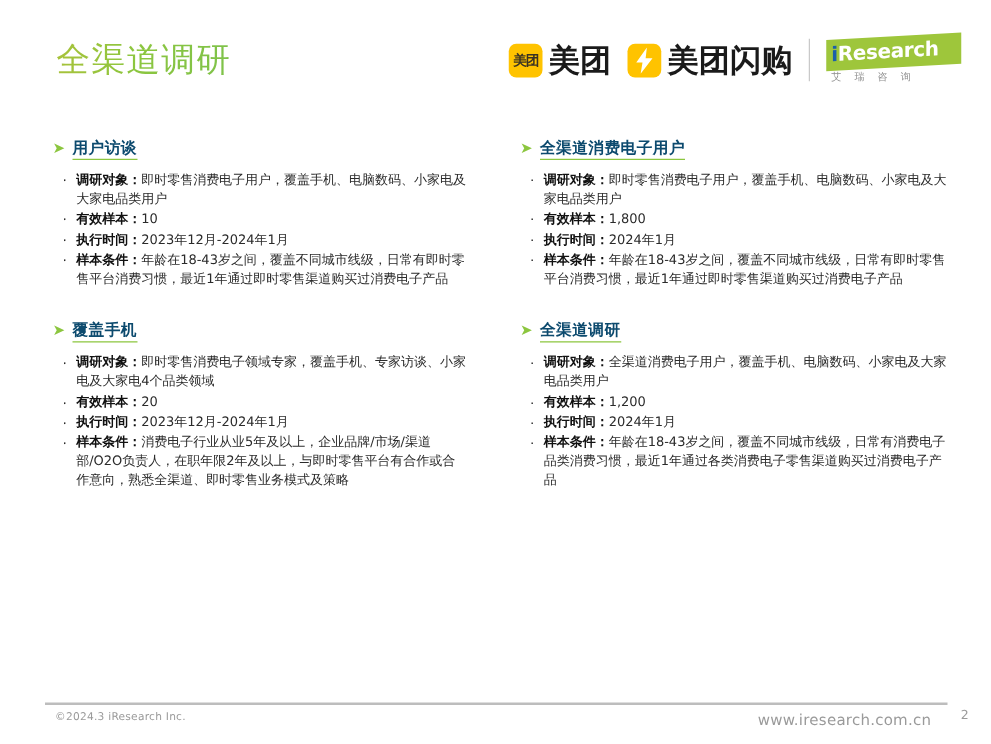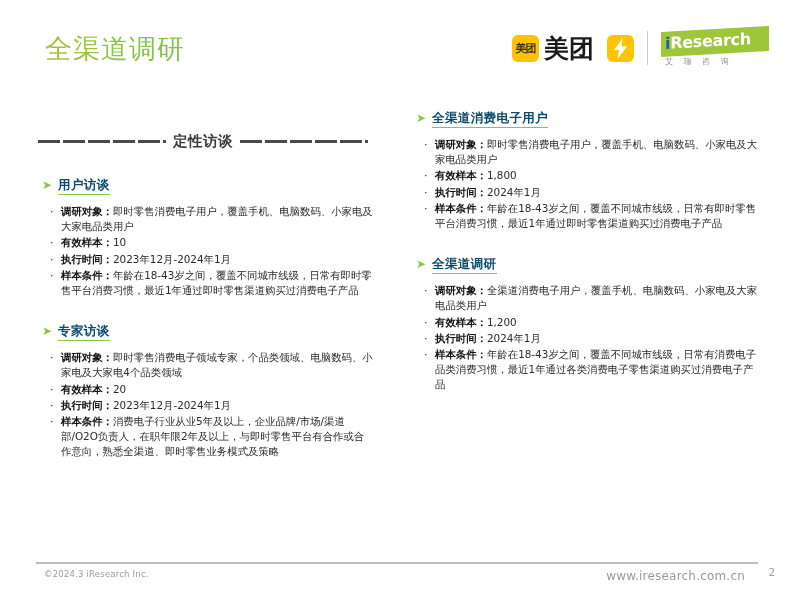--- a/index.html
+++ b/index.html
@@ -245,41 +245,37 @@
     <div class="mt-mark">美团</div>
     <div class="mt-word">美团</div>
 
     <div class="logo-gap"></div>
 
     <div class="bolt-mark">
       <svg width="15" height="21" viewBox="0 0 15 21" aria-hidden="true">
         <path d="M9.5 0 L1 12 L6 12 L4.5 21 L14 8.5 L8.5 8.5 Z" fill="#ffffff"></path>
       </svg>
     </div>
+    <div class="mt-word">美团闪购</div>
 
     <div class="divider-pipe"></div>
 
     <div class="iresearch">
       <div class="ir-band"></div>
       <div class="ir-text"><span class="dot-i">i</span><span>Research</span></div>
       <div class="ir-sub">艾 瑞 咨 询</div>
     </div>
 
   </div>
 </div>
 
 <div class="content">
 
   <div class="column left">
 
-    <div class="col-banner">
-      <div class="banner-rule"></div>
-      <div class="banner-label">定性访谈</div>
-      <div class="banner-rule"></div>
-    </div>
 
     <div>
       <div class="sub-head">
         <span class="arrow-icon">➤</span>
         <span class="sub-head-label">用户访谈</span>
       </div>
       <ul class="bullet-list">
         <li class="bullet-item">
           <span class="bullet-dot">·</span>
           <span class="bullet-body"><span class="bullet-label">调研对象：</span><span class="bullet-value">即时零售消费电子用户，覆盖手机、电脑数码、小家电及大家电品类用户</span></span>
@@ -297,26 +293,26 @@
           <span class="bullet-body"><span class="bullet-label">样本条件：</span><span class="bullet-value">年龄在18-43岁之间，覆盖不同城市线级，日常有即时零售平台消费习惯，最近1年通过即时零售渠道购买过消费电子产品</span></span>
         </li>
       </ul>
     </div>
 
     <div class="group-gap"></div>
 
     <div>
       <div class="sub-head">
         <span class="arrow-icon">➤</span>
-        <span class="sub-head-label">专家访谈</span>
+        <span class="sub-head-label">覆盖手机</span>
       </div>
       <ul class="bullet-list">
         <li class="bullet-item">
           <span class="bullet-dot">·</span>
-          <span class="bullet-body"><span class="bullet-label">调研对象：</span><span class="bullet-value">即时零售消费电子领域专家，个品类领域、电脑数码、小家电及大家电4个品类领域</span></span>
+          <span class="bullet-body"><span class="bullet-label">调研对象：</span><span class="bullet-value">即时零售消费电子领域专家，覆盖手机、专家访谈、小家电及大家电4个品类领域</span></span>
         </li>
         <li class="bullet-item">
           <span class="bullet-dot">·</span>
           <span class="bullet-body"><span class="bullet-label">有效样本：</span><span class="bullet-value">20</span></span>
         </li>
         <li class="bullet-item">
           <span class="bullet-dot">·</span>
           <span class="bullet-body"><span class="bullet-label">执行时间：</span><span class="bullet-value">2023年12月-2024年1月</span></span>
         </li>
         <li class="bullet-item">

